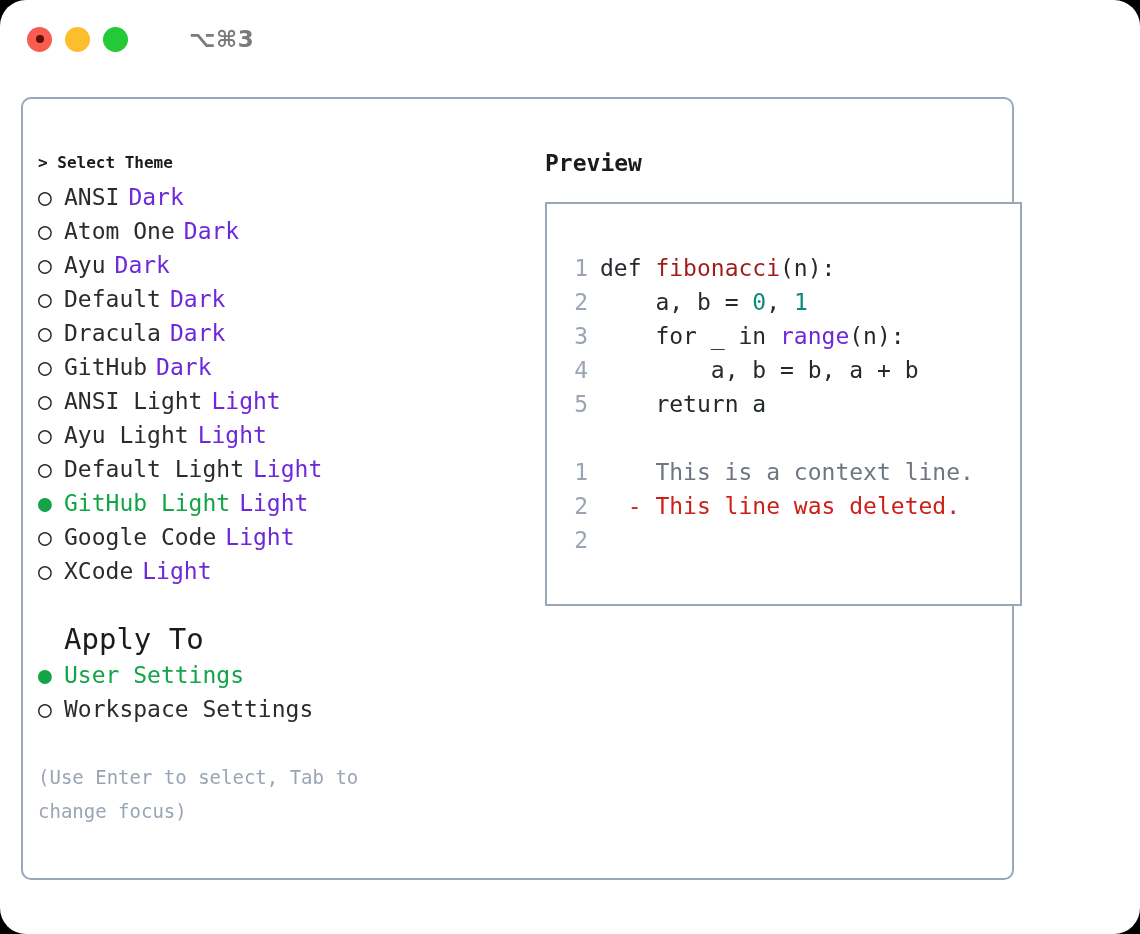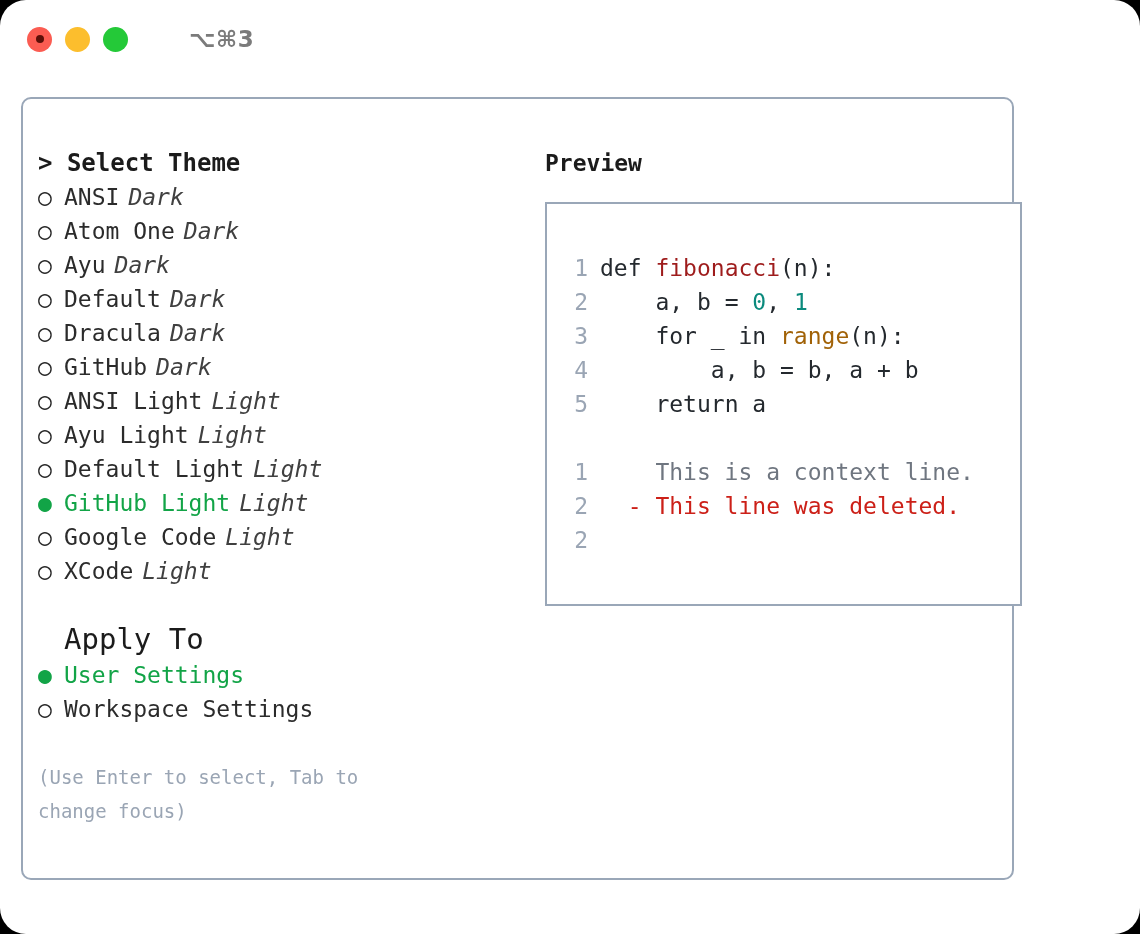--- a/index.html
+++ b/index.html
@@ -97,21 +97,21 @@
   .col-right {
     position: absolute;
     left: 478px;
     top: 47px;
     width: 500px;
     margin-left: 44px;
   }
 
   
   .section-head {
-    font-size: 24px;
+    font-size: 16px;
     font-weight: bold;
     color: #1b1b1b;
     line-height: 34px;
     white-space: pre;
   }
   .opt-row {
     display: flex;
     align-items: baseline;
     font-size: 23px;
     line-height: 34px;
@@ -124,23 +124,22 @@
     flex: 0 0 26px;
     font-size: 23px;
     line-height: 34px;
   }
   .bullet.empty  { color: #2b2b2b; }
   .bullet.filled { color: #12a447; }
   .bullet.blank  { color: transparent; }
   .opt-label           { color: #2b2b2b; }
   .opt-row.selected .opt-label { color: #12a447; }
   .opt-tag {
-    color: #404040;
+    color: #6d28d9;
     margin-left: 9px;
-    font-style: italic;
   }
   .sub-head {
     font-size: 29px;
     color: #1b1b1b;
     line-height: 34px;
     white-space: pre;
   }
   .spacer-row { height: 34px; }
   .hint {
     margin-top: 34px;
@@ -179,21 +178,21 @@
     flex: 0 0 24px;
     text-align: right;
     color: #9aa5b4;
   }
   .code-text {
     margin-left: 12px;
     color: #24292e;
   }
   .tok-fn   { color: #9e1c1c; }
   .tok-num  { color: #0b8a7d; }
-  .tok-bi   { color: #a16207; }
+  .tok-bi   { color: #6d28d9; }
   .diff-gap { height: 34px; }
   .diff-ctx { color: #6f7680; }
   .diff-del { color: #cc2018; }
   .diff-add { color: #14b014; }
 </style>
 </head>
 <body>
 
 <div class="window">
 

